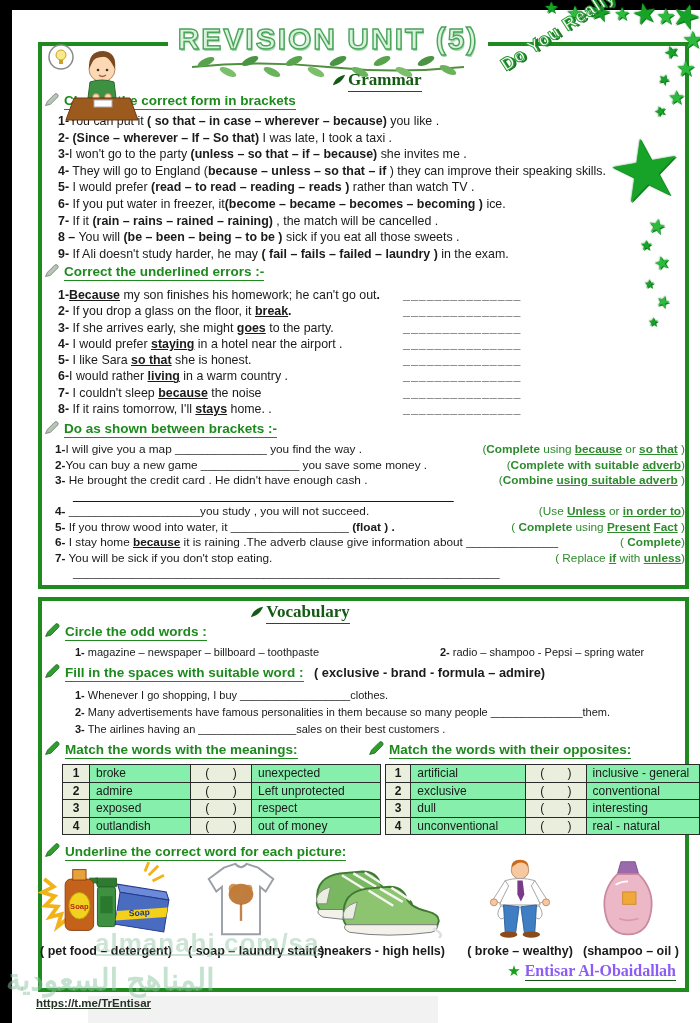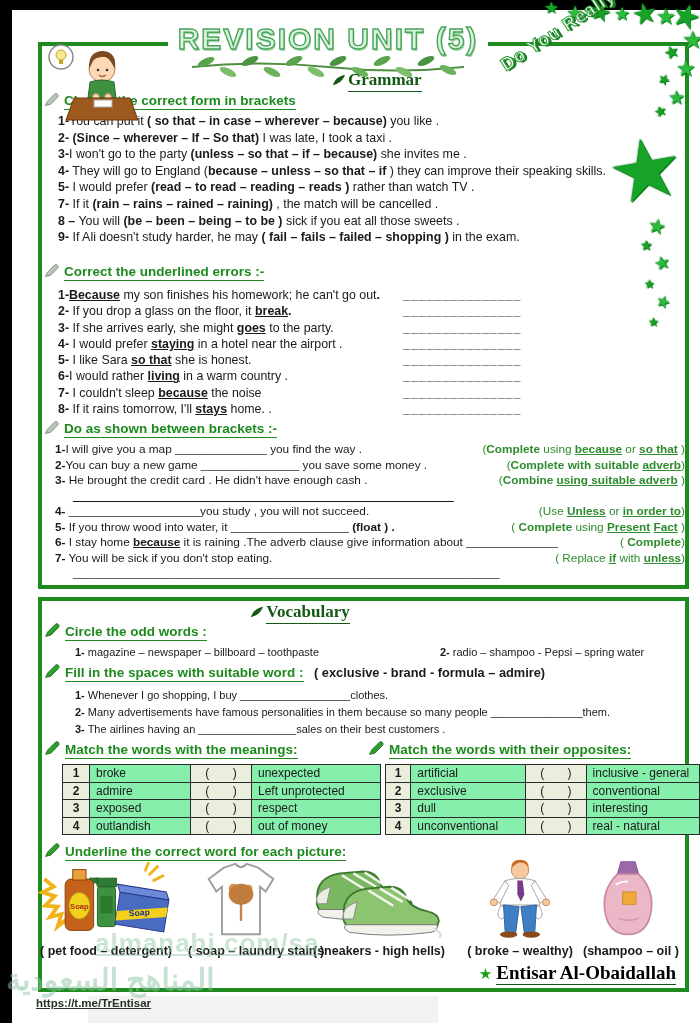--- a/index.html
+++ b/index.html
@@ -39,21 +39,21 @@
 
   .vline{font-size:11px;line-height:17px;white-space:nowrap;}
   .match-table{border-collapse:collapse;font-size:12px;}
   .match-table td{border:1.2px solid #2a2a2a;padding:0 6px;height:16.5px;background:#86efac;}
   .match-table td.shade{background:#e9efdc;font-weight:bold;text-align:center;}
   .match-table td.br{background:#e9efdc;text-align:center;white-space:pre;}
 
   .figure{text-align:center;}
   .caption{font-weight:bold;font-size:12.5px;white-space:nowrap;margin-top:2px;}
 
-  .signature{font-family:"Liberation Serif",serif;font-weight:bold;font-size:19px;color:#000000;
+  .signature{font-family:"Liberation Serif",serif;font-weight:bold;font-size:16px;color:#8b5cf6;
      border-bottom:1.4px solid #14521a;padding-bottom:1px;}
   .sig-star{color:#18a018;font-size:15px;margin-right:4px;}
   .tg-link{font-size:11.5px;font-weight:bold;color:#243324;text-decoration:underline;}
   .wm-en{font-size:26px;font-weight:bold;color:rgba(140,195,160,0.45);letter-spacing:1px;text-decoration:underline;}
   .wm-ar{font-size:30px;font-weight:bold;color:rgba(140,195,160,0.5);}
   .wm-block{background:rgba(0,0,0,0.05);}
   b{font-weight:bold;}
 </style>
 </head>
 <body>
@@ -138,23 +138,24 @@
     <svg class="pencil" width="15" height="15" viewBox="0 0 20 20">
       <path d="M2 18 L4.5 12.5 L14 3 Q16 1 18 3 Q20 5 18 7 L8.5 16.5 Z" fill="#b9c4b9" stroke="#6b7a6b"></path>
     </svg><span class="txt">Choose the correct form in brackets</span>
   </div>
   <div class="abs" style="left:58px;top:113px;width:628px;">
     <div class="qline"><b>1-</b>You can put it <b>( so that – in case  – wherever – because)</b> you like .</div>
     <div class="qline"><b>2-</b> <b>(Since – wherever – If – So that)</b> I was late, I took a taxi .</div>
     <div class="qline"><b>3-</b>I won't go to the party <b>(unless – so that – if – because)</b> she invites me .</div>
     <div class="qline"><b>4-</b> They will go to England (<b>because – unless – so that – if</b> ) they can improve their speaking skills.</div>
     <div class="qline"><b>5-</b> I would prefer <b>(read – to read – reading – reads )</b> rather than watch TV .</div>
+    <div class="qline"><b>6-</b> If you put water in freezer, it<b>(become – became – becomes  – becoming )</b> ice.</div>
     <div class="qline"><b>7-</b> If it <b>(rain – rains – rained – raining)</b> , the match will be cancelled  .</div>
     <div class="qline"><b>8 –</b> You will <b>(be – been  – being  – to be )</b> sick if you eat all those sweets .</div>
-    <div class="qline"><b>9-</b> If Ali doesn't study harder, he may <b>( fail – fails  – failed – shopping )</b> in the exam.</div>
+    <div class="qline"><b>9-</b> If Ali doesn't study harder, he may <b>( fail – fails  – failed – laundry )</b> in the exam.</div>
   </div>
 
   <div class="abs sec-head" style="left:44px;top:262px;">
     <svg class="pencil" width="15" height="15" viewBox="0 0 20 20">
       <path d="M2 18 L4.5 12.5 L14 3 Q16 1 18 3 Q20 5 18 7 L8.5 16.5 Z" fill="#b9c4b9" stroke="#6b7a6b"></path>
     </svg><span class="txt">Correct the underlined  errors :-</span>
   </div>
   <div class="abs" style="left:58px;top:287px;width:628px;">
     <div class="erow"><span><b>1-</b><b><u>Because</u></b> my son finishes his homework; he can't go out<b>.</b></span><span class="eblank">_______________</span></div>
     <div class="erow"><span><b>2-</b> If you drop a glass on the floor, it <b><u>break</u></b><b>.</b></span><span class="eblank">_______________</span></div>

